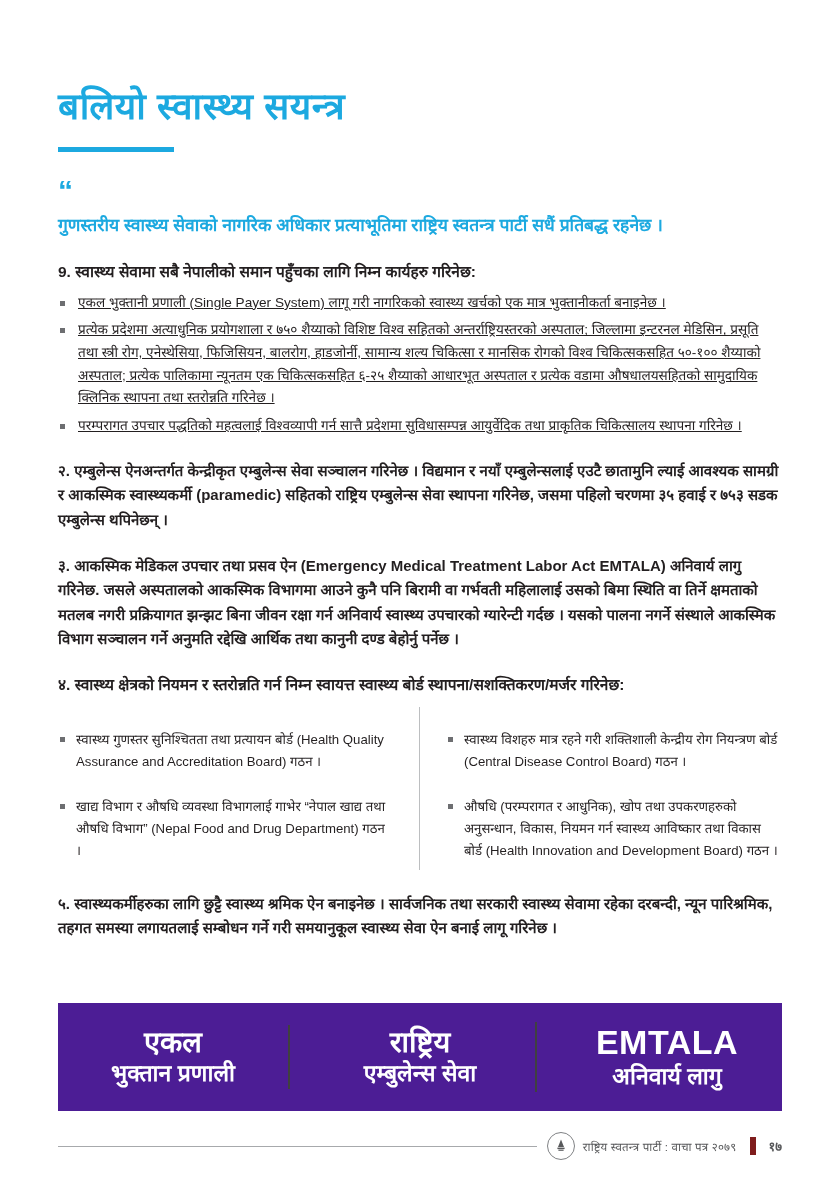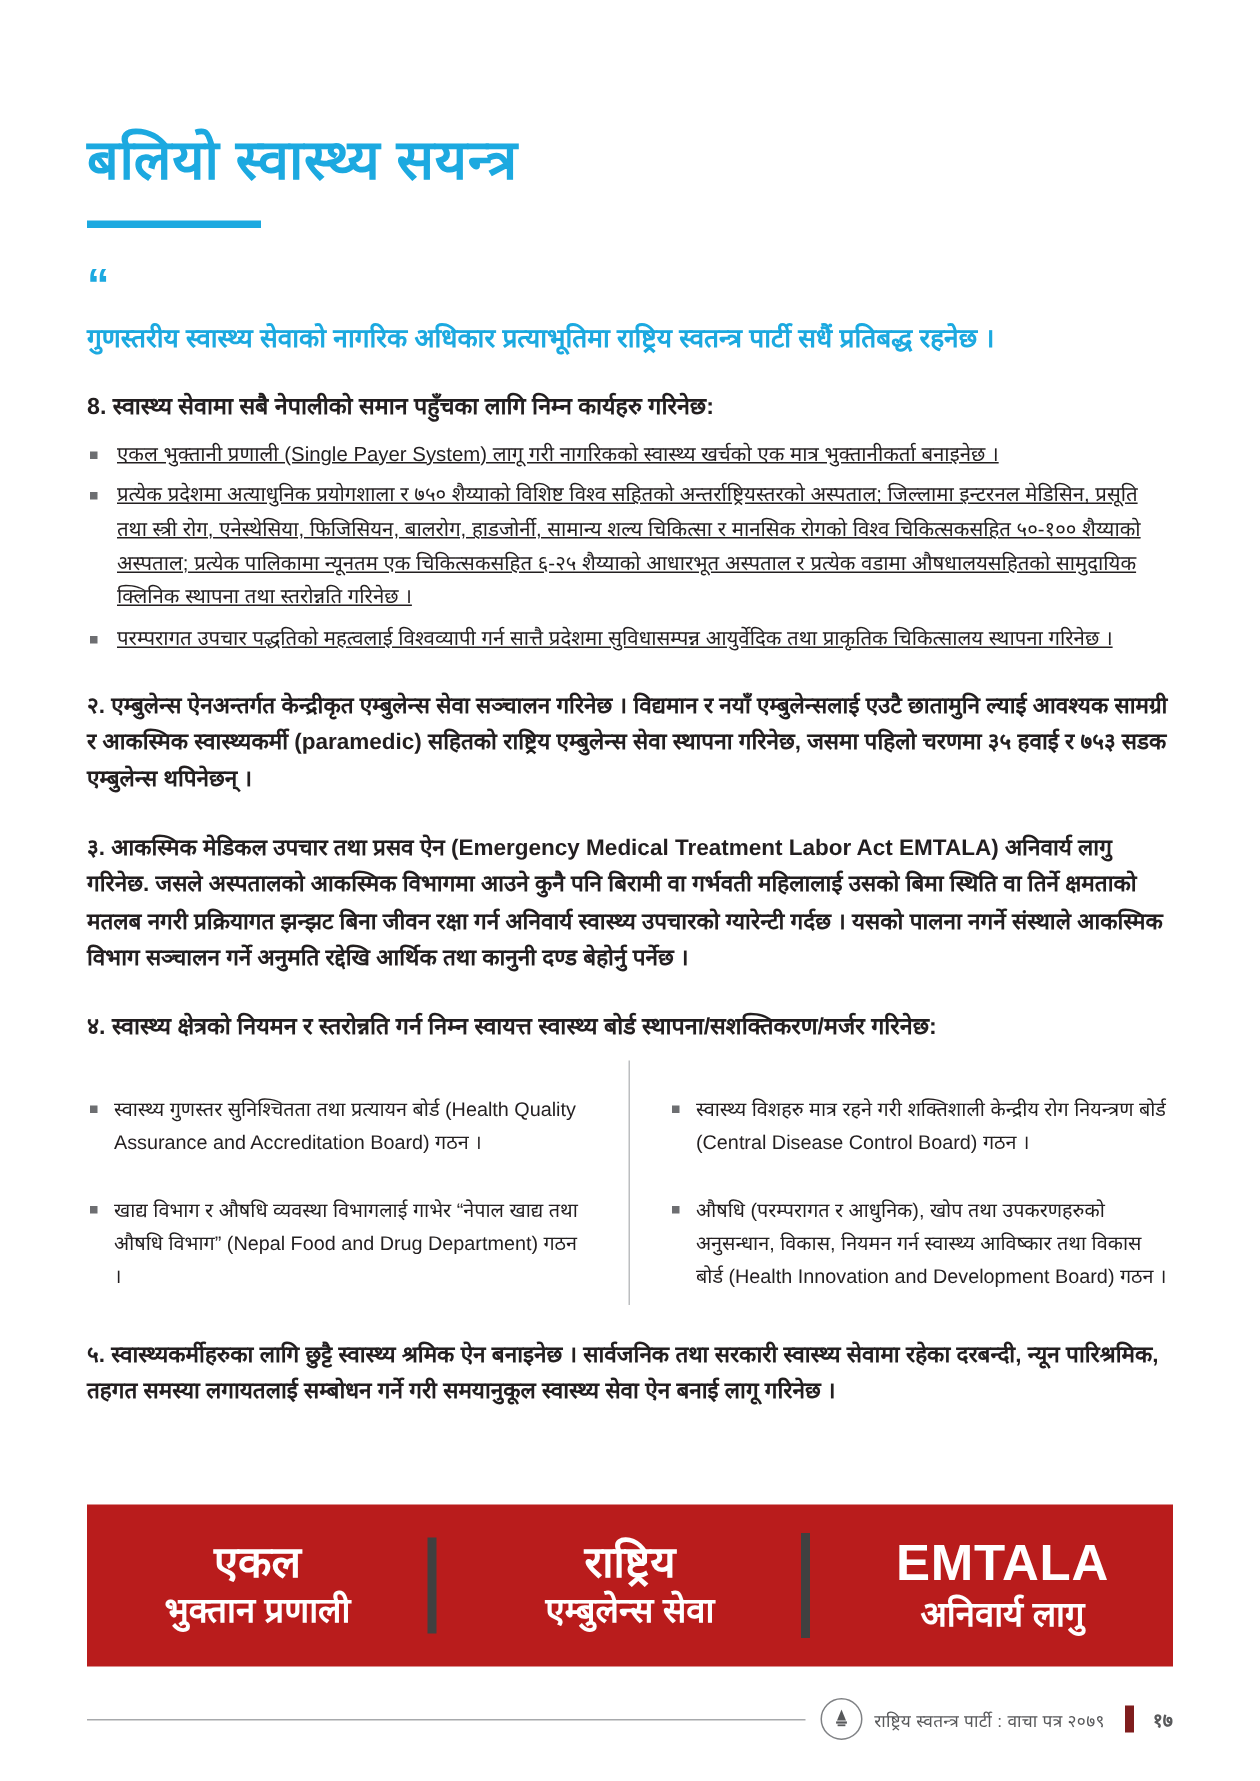--- a/index.html
+++ b/index.html
@@ -156,33 +156,33 @@
     background: #6d6e71;
   }
 
   
   .banner {
     position: absolute;
     left: 58px;
     right: 58px;
     bottom: 76px;
     height: 108px;
-    background: #b91c1c;
+    background: #4c1d95;
     display: flex;
     align-items: center;
   }
   .banner-item {
     flex: 1;
     text-align: center;
     color: #ffffff;
     padding: 0 6px;
     box-sizing: border-box;
   }
   .banner-item + .banner-item {
-    border-left: 6px solid #404040;
+    border-left: 2px solid #404040;
     padding-left: 21px;
   }
   .banner-l1 {
     font-size: 29px;
     font-weight: bold;
     line-height: 1.18;
   }
   .banner-l2 {
     font-size: 23px;
     font-weight: bold;
@@ -247,21 +247,21 @@
       <div class="title-rule"></div>
     </div>
   </div>
 
   <div class="quote-block">
     <div class="quote-mark">“</div>
     <div class="quote-text">गुणस्तरीय स्वास्थ्य सेवाको नागरिक अधिकार प्रत्याभूतिमा राष्ट्रिय स्वतन्त्र पार्टी सधैं प्रतिबद्ध रहनेछ ।</div>
   </div>
 
   <div class="section">
-    <div class="section-heading">8. स्वास्थ्य सेवामा सबै नेपालीको समान पहुँचका लागि निम्न कार्यहरु गरिनेछ:</div>
+    <div class="section-heading">9. स्वास्थ्य सेवामा सबै नेपालीको समान पहुँचका लागि निम्न कार्यहरु गरिनेछ:</div>
     <ul class="bullets">
       <li>एकल भुक्तानी प्रणाली (Single Payer System) लागू गरी नागरिकको स्वास्थ्य खर्चको एक मात्र भुक्तानीकर्ता बनाइनेछ ।</li>
       <li>प्रत्येक प्रदेशमा अत्याधुनिक प्रयोगशाला र ७५० शैय्याको विशिष्ट विश्व सहितको अन्तर्राष्ट्रियस्तरको अस्पताल; जिल्लामा इन्टरनल मेडिसिन, प्रसूति तथा स्त्री रोग, एनेस्थेसिया, फिजिसियन, बालरोग, हाडजोर्नी, सामान्य शल्य चिकित्सा र मानसिक रोगको विश्व चिकित्सकसहित ५०-१०० शैय्याको अस्पताल; प्रत्येक पालिकामा न्यूनतम एक चिकित्सकसहित ६-२५ शैय्याको आधारभूत अस्पताल र प्रत्येक वडामा औषधालयसहितको सामुदायिक क्लिनिक स्थापना तथा स्तरोन्नति गरिनेछ ।</li>
       <li>परम्परागत उपचार पद्धतिको महत्वलाई विश्वव्यापी गर्न सात्तै प्रदेशमा सुविधासम्पन्न आयुर्वेदिक तथा प्राकृतिक चिकित्सालय स्थापना गरिनेछ ।</li>
     </ul>
   </div>
 
   <div class="section">
     <div class="section-para">२. एम्बुलेन्स ऐनअन्तर्गत केन्द्रीकृत एम्बुलेन्स सेवा सञ्चालन गरिनेछ । विद्यमान र नयाँ एम्बुलेन्सलाई एउटै छातामुनि ल्याई आवश्यक सामग्री र आकस्मिक स्वास्थ्यकर्मी (paramedic) सहितको राष्ट्रिय एम्बुलेन्स सेवा स्थापना गरिनेछ, जसमा पहिलो चरणमा ३५ हवाई र ७५३ सडक एम्बुलेन्स थपिनेछन् ।</div>
   </div>

